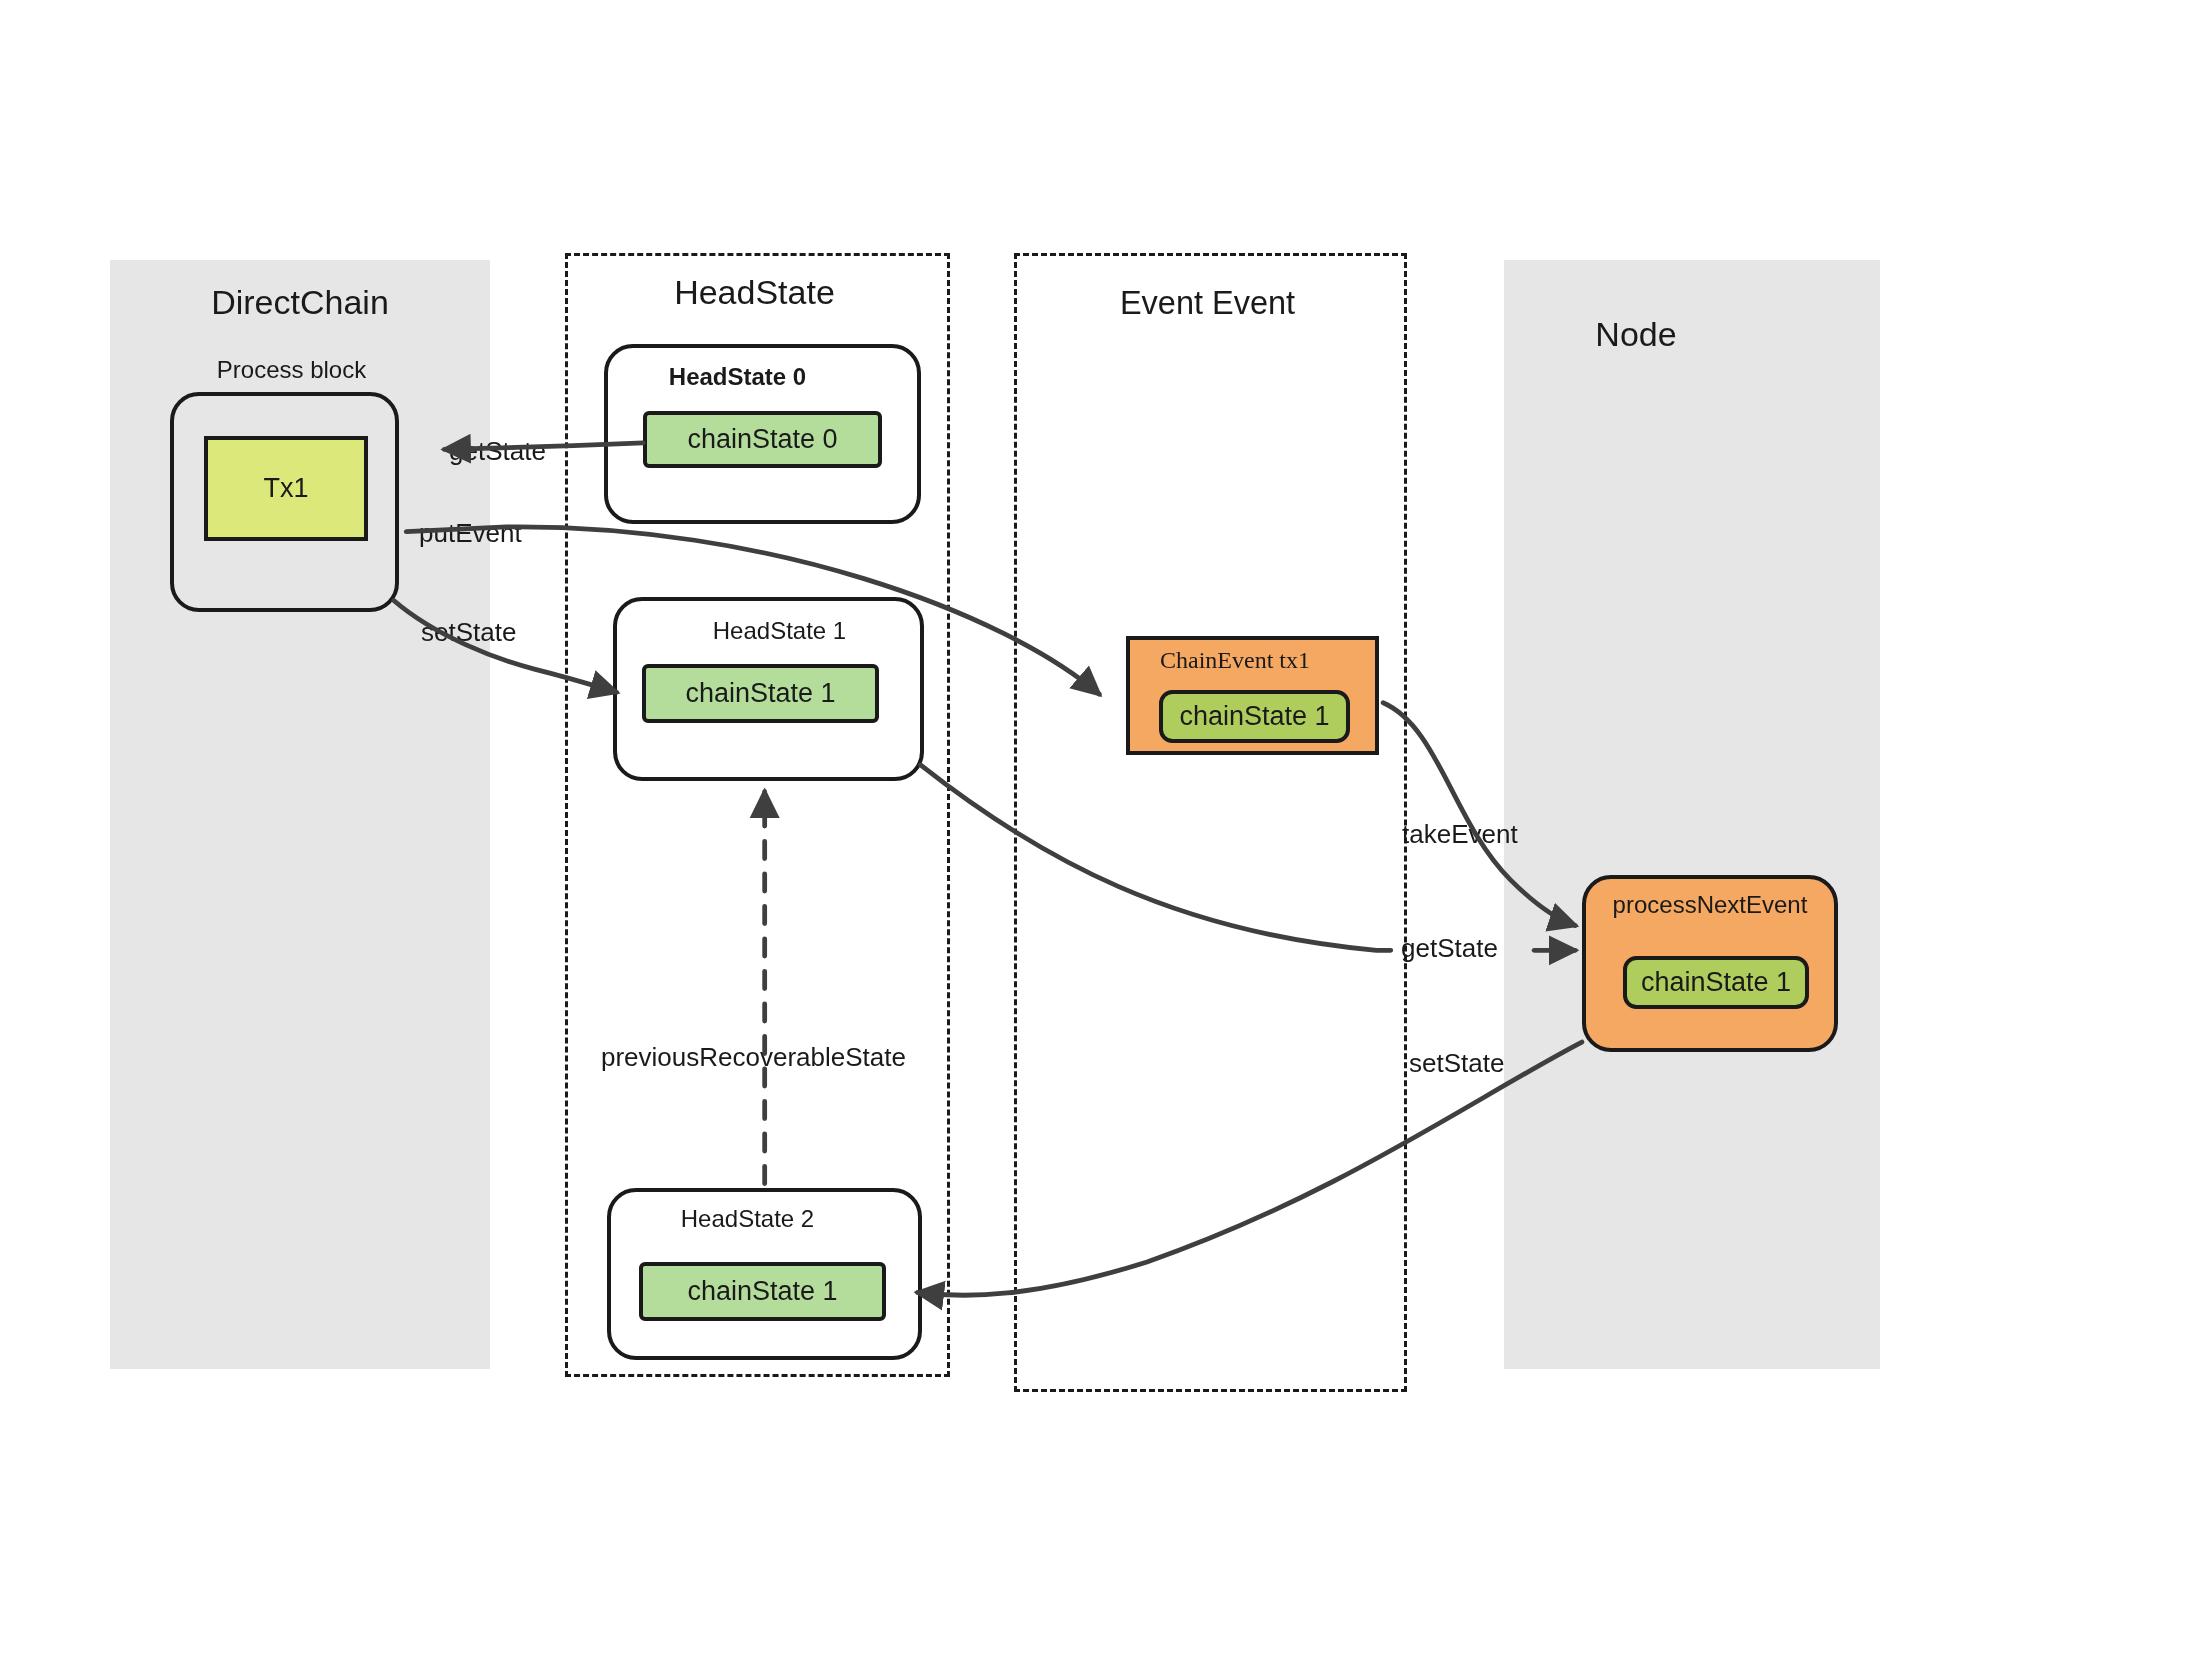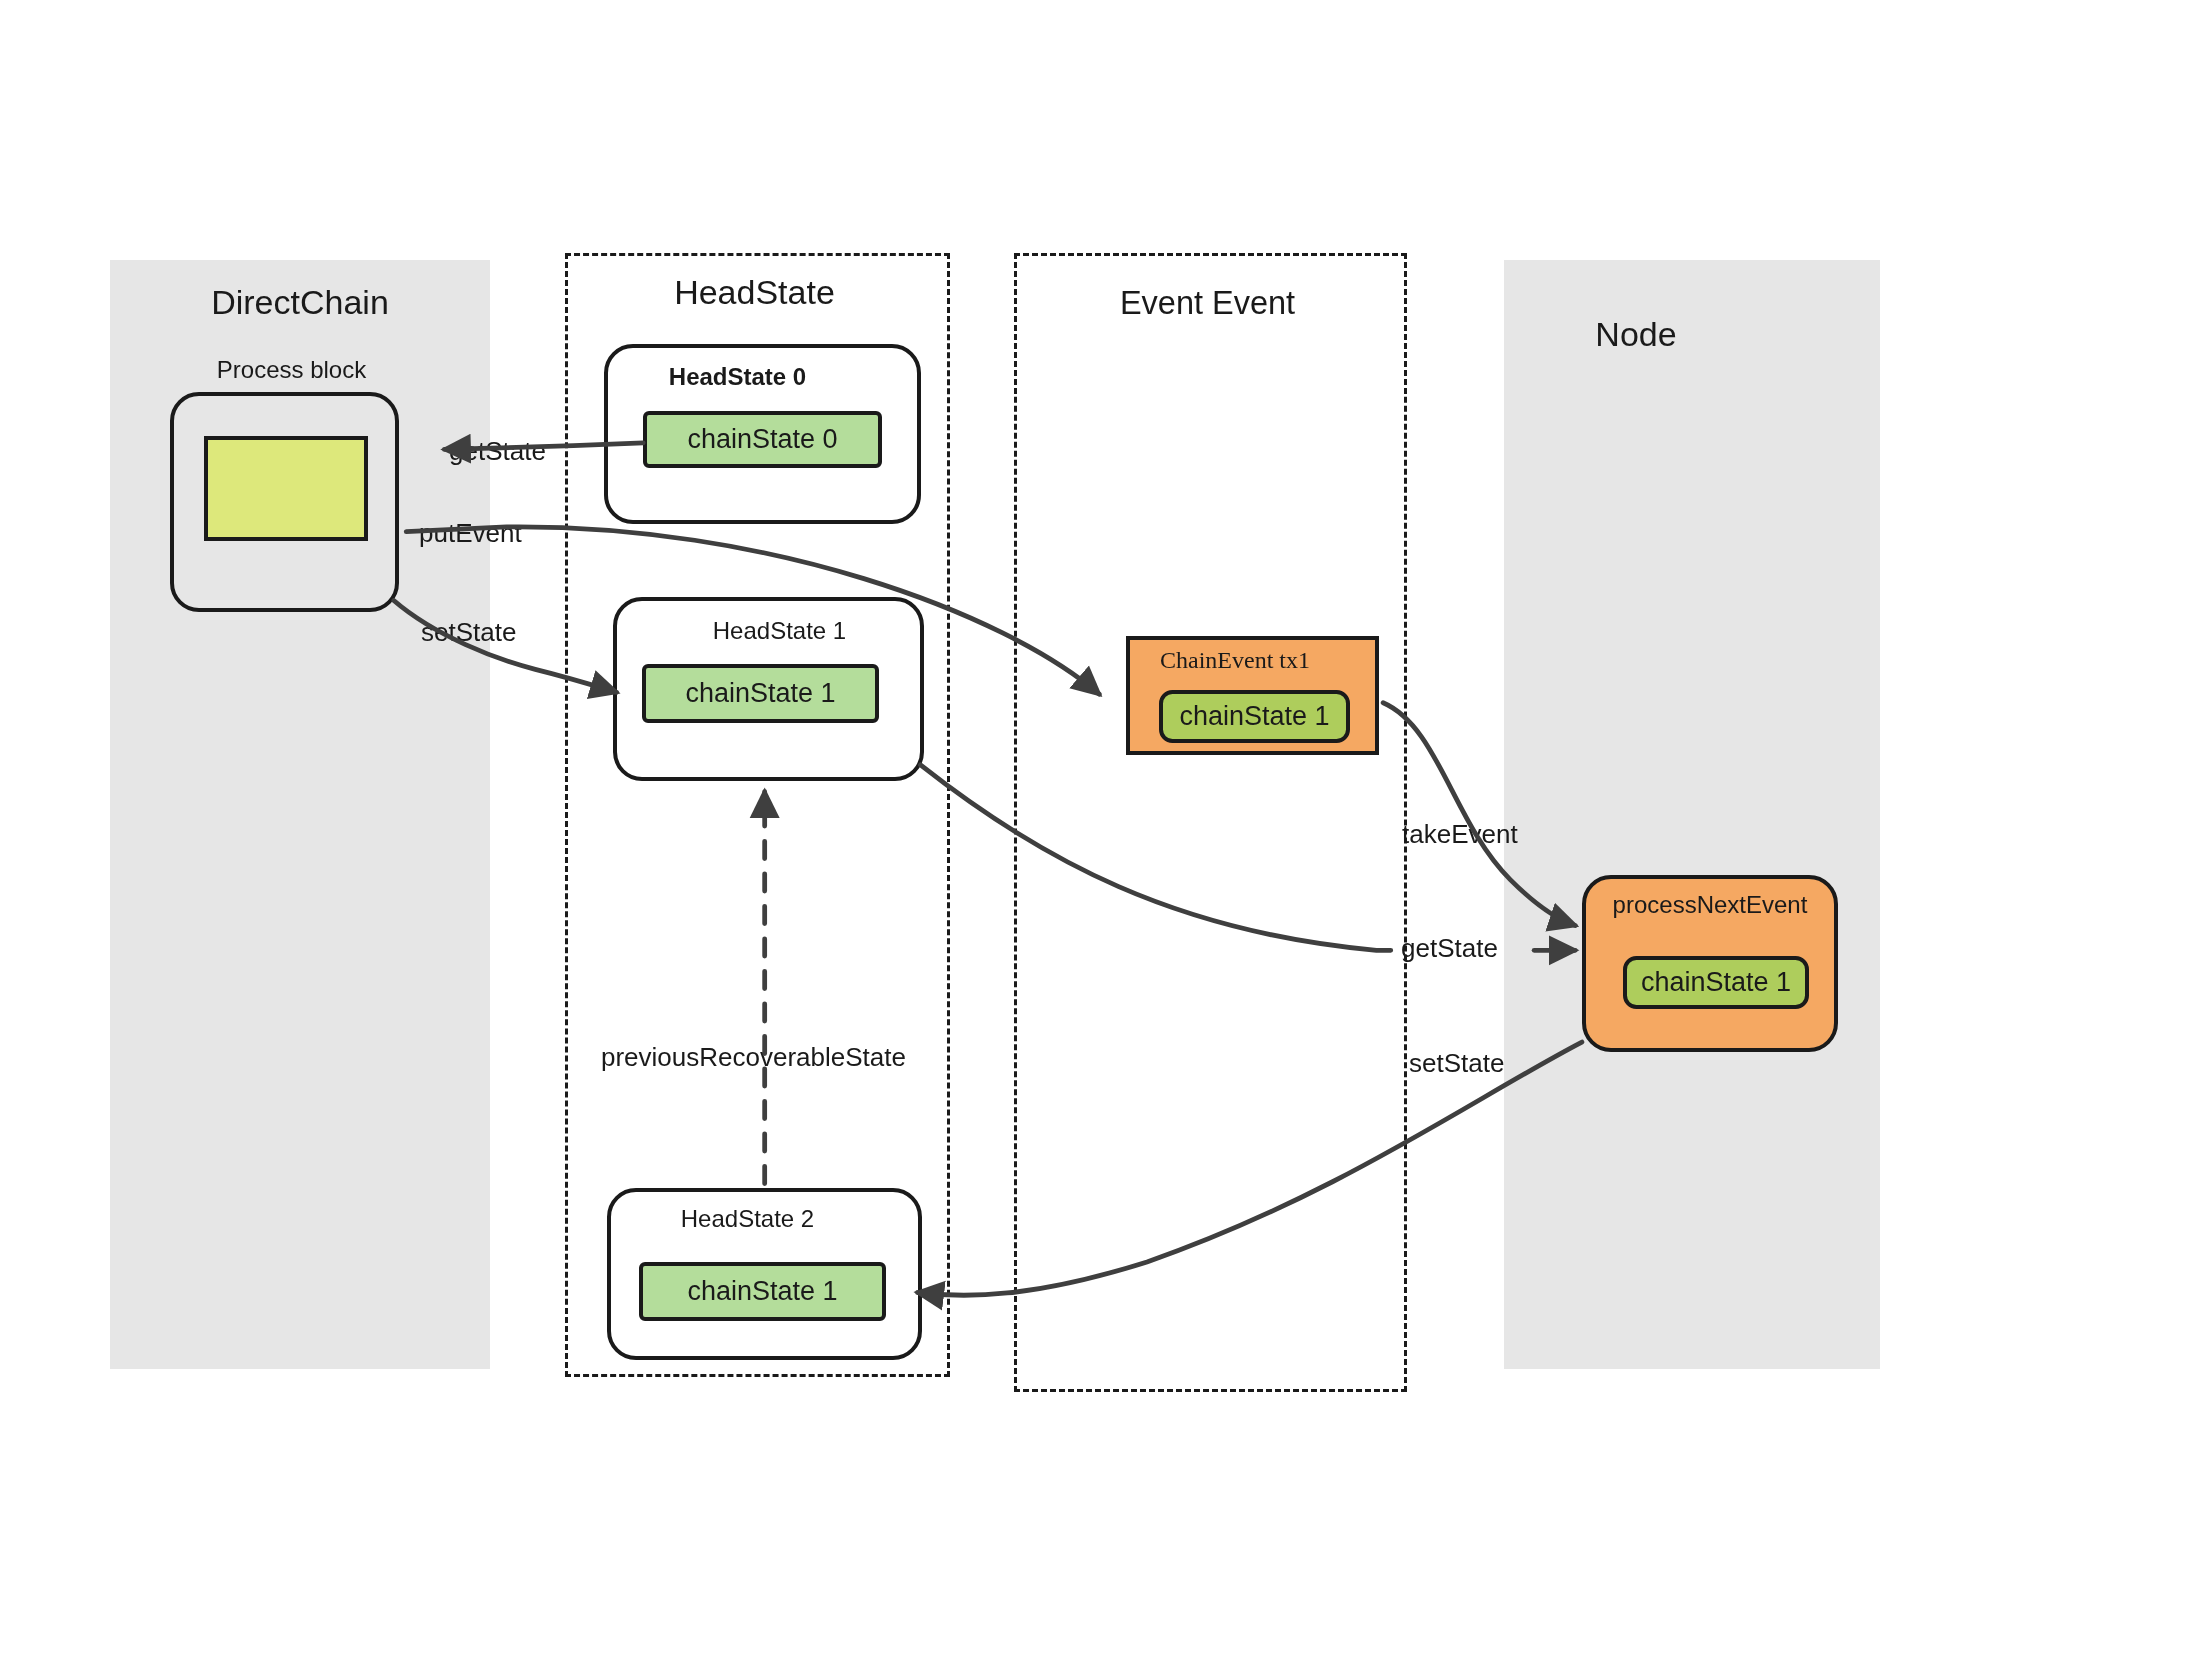--- a/index.html
+++ b/index.html
@@ -125,20 +125,21 @@
 
   <div class="lane-dashed" style="left:1014px; top:253px; width:387px; height:1133px;"></div>
   <div class="lane-title big" style="left:1014px; top:284px; width:387px;">Event Event</div>
 
   <div class="lane-gray" style="left:1504px; top:260px; width:376px; height:1109px;"></div>
   <div class="lane-title" style="left:1428px; top:287px; width:416px;margin-top:32px;">Node</div>
 
   <div class="node-title" style="left:134px; top:354px; width:315px;">Process block</div>
   <div class="rrect transparent-fill" style="left:170px; top:392px; width:229px; height:220px;"></div>
   <div class="sqrect yellowgreen" style="left:204px; top:436px; width:164px; height:105px;"></div>
+  <div class="box-label" style="left:204px; top:436px; width:164px; height:105px;">Tx1</div>
 
   <div class="rrect" style="left:604px; top:344px; width:317px; height:180px;"></div>
   <div class="node-title" style="left:604px; top:361px; width:267px;font-weight:bold;">HeadState 0</div>
   <div class="chip green-light" style="left:643px; top:411px; width:239px; height:57px;">chainState 0</div>
 
   <div class="rrect" style="left:613px; top:597px; width:311px; height:184px;"></div>
   <div class="node-title" style="left:613px; top:615px; width:333px;">HeadState 1</div>
   <div class="chip green-light" style="left:642px; top:664px; width:237px; height:59px;">chainState 1</div>
 
   <div class="rrect" style="left:607px; top:1188px; width:315px; height:172px;"></div>

